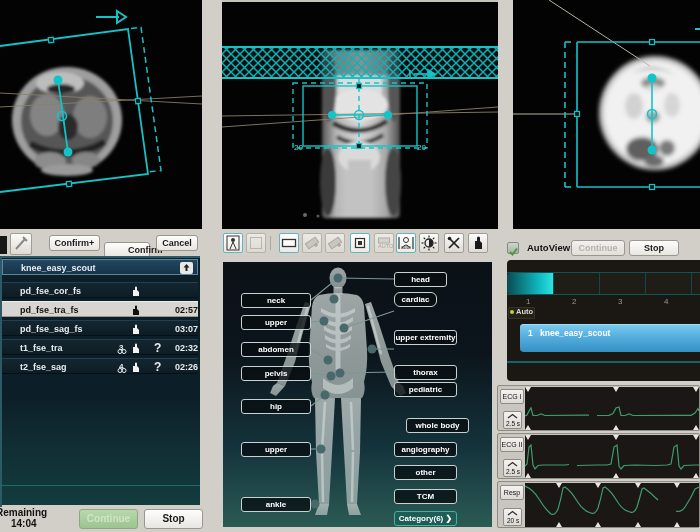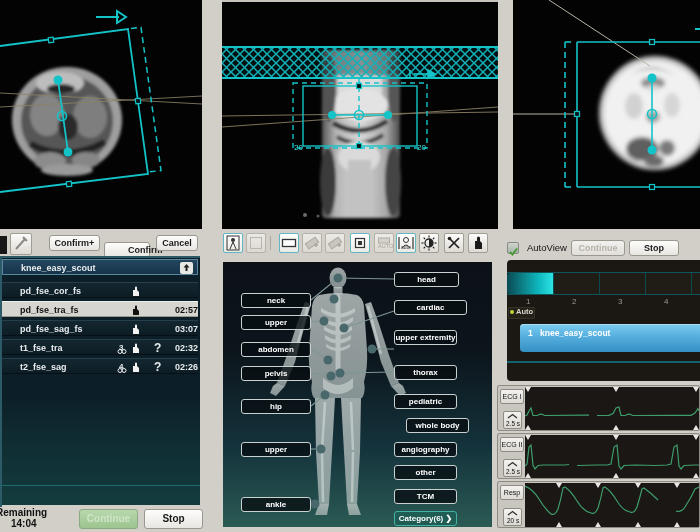--- a/index.html
+++ b/index.html
@@ -263,21 +263,21 @@
 <svg width="18" height="18">
         <path d="M6,15 L6,7 L8,7 L8,4 Q8,2.5 9.5,2.5 Q11,2.5 11,4 L11,7 L13,9 L13,15 Z" fill="#1a1a1a"></path>
       </svg>
 </div>
 
 <div class="abs" style="left:507px;top:242px;width:12px;height:12px;background:linear-gradient(#cdd4cd,#aab4aa);border:1px solid #8a8a84;border-radius:2px;box-sizing:border-box;">
 <svg width="10" height="10">
         <path d="M2,5 L4.5,7.5 L9,1.5" stroke="#4a9a3a" stroke-width="2" fill="none"></path>
       </svg>
 </div>
-<div class="abs" style="left:527px;top:242px;font-size:9.5px;font-weight:normal;color:#111;">AutoView</div>
+<div class="abs" style="left:527px;top:242px;font-size:9.5px;font-weight:bold;color:#111;">AutoView</div>
 <div class="btn" style="left:571px;top:240px;width:54px;height:16px;font-size:9px;font-weight:bold;line-height:14px;color:#b5b2aa;background:linear-gradient(#f2f1ee,#e2dfd9);">Continue</div>
 <div class="btn" style="left:629px;top:240px;width:50px;height:16px;font-size:9px;font-weight:bold;line-height:14px;">Stop</div>
 
 <div class="abs" style="left:0;top:256px;width:200px;height:249px;background:linear-gradient(#0c1e27 0%,#0c1e27 55%,#102d33 75%,#133c3e 100%);border-top:2px solid #2c5a66;box-sizing:border-box;">
   <div class="abs" style="left:0;top:0;width:2px;height:249px;background:#2c5a66;"></div>
   <div class="abs" style="left:0;top:227px;width:200px;height:1px;background:#1e6a6e;"></div>
 </div>
 <div class="row" style="top:259px;background:linear-gradient(#24465f,#16344a);border:1px solid #5a87a0;">
   <span style="margin-left:18px;">knee_easy_scout</span>
   <span class="abs" style="left:177px;top:2px;width:13px;height:12px;background:#e8e8e4;border-radius:2px;">
@@ -399,25 +399,25 @@
 <circle cx="92" cy="242" r="4.5"></circle>
 </g>
 </svg>
 <div class="bodybtn" style="left:18px;top:31px;width:70px;">neck</div>
 <div class="bodybtn" style="left:18px;top:53px;width:70px;">upper</div>
 <div class="bodybtn" style="left:18px;top:80px;width:70px;">abdomen</div>
 <div class="bodybtn" style="left:18px;top:104px;width:70px;">pelvis</div>
 <div class="bodybtn" style="left:18px;top:137px;width:70px;">hip</div>
 <div class="bodybtn" style="left:18px;top:180px;width:70px;">upper</div>
 <div class="bodybtn" style="left:18px;top:235px;width:70px;">ankle</div>
-<div class="bodybtn" style="left:171px;top:10px;width:65px;">head</div>
-<div class="bodybtn" style="left:171px;top:38px;width:73px;">cardiac</div>
+<div class="bodybtn" style="left:171px;top:10px;width:53px;">head</div>
+<div class="bodybtn" style="left:171px;top:30px;width:43px;border-radius:6px;">cardiac</div>
 <div class="bodybtn" style="left:171px;top:68px;width:63px;">upper extremity</div>
 <div class="bodybtn" style="left:171px;top:103px;width:63px;">thorax</div>
-<div class="bodybtn" style="left:171px;top:132px;width:63px;">pediatric</div>
+<div class="bodybtn" style="left:171px;top:120px;width:63px;">pediatric</div>
 <div class="bodybtn" style="left:171px;top:156px;width:63px;margin-left:12px;">whole body</div>
 <div class="bodybtn" style="left:171px;top:180px;width:63px;">angiography</div>
 <div class="bodybtn" style="left:171px;top:203px;width:63px;">other</div>
 <div class="bodybtn" style="left:171px;top:227px;width:63px;">TCM</div>
 <div class="bodybtn" style="left:171px;top:249px;width:63px;background:#1e5c54;border:1px solid #43b2a2;">Category(6) <span style="font-size:8px;">❯</span></div>
 </div>
 
 <div class="abs" style="left:507px;top:260px;width:193px;height:121px;background:#1b1813;border-radius:4px 0 0 4px;">
   <div class="abs" style="left:0;top:12px;width:193px;height:23px;border-top:1px solid #0f565c;border-bottom:1px solid #0f565c;box-sizing:border-box;background:#201d17;">
     <div class="abs" style="left:0;top:0;width:46px;height:21px;background:linear-gradient(90deg,#0a4a52,#0fb9c0 70%,#2ee2e2);border-radius:3px 0 0 3px;"></div>

